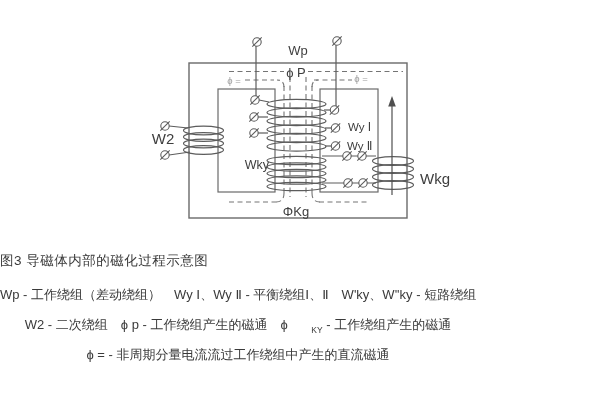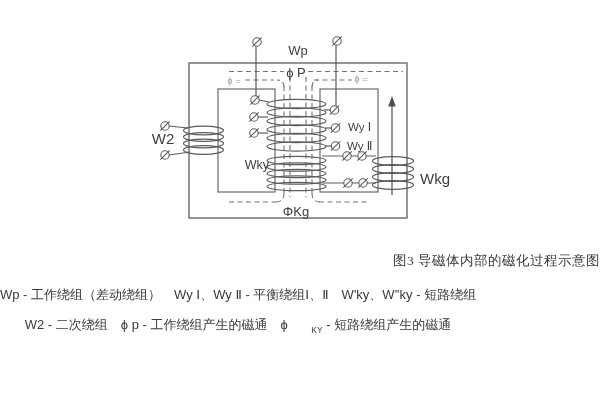--- a/index.html
+++ b/index.html
@@ -1,20 +1,20 @@
 <!DOCTYPE html>
 <html><head>
 <meta charset="utf-8">
 <style>
   html,body{margin:0;padding:0;background:#fff;}
   .stage{position:relative;width:600px;height:400px;background:#ffffff;overflow:hidden;
          font-family:"Liberation Sans","DejaVu Sans",sans-serif;}
   .diagram-svg{position:absolute;left:0;top:0;}
-  .caption{position:absolute;left:0;top:252px;width:600px;text-align:right;
-           font-size:13.5px;color:#3a3a3a;letter-spacing:.5px;font-family:Liberation Serif, serif;}
+  .caption{position:absolute;left:0;top:252px;width:600px;text-align:left;
+           font-size:13.5px;color:#3a3a3a;letter-spacing:.5px;}
   .legend-line{position:absolute;left:0;width:476px;text-align:center;
                font-size:13px;color:#3a3a3a;white-space:nowrap;}
   .legend-1{top:286px;}
   .legend-2{top:316px;}
   .legend-3{top:346px;}
   .legend-2 sub{font-size:8.5px;margin-left:20px;}
   svg text{fill:#3e3e3e;font-family:"Liberation Sans","DejaVu Sans",sans-serif;}
   svg .ghost{fill:#9b9b9b;}
 </style>
 </head>
@@ -163,16 +163,17 @@
     <text x="348" y="130.5" font-size="11.5" text-anchor="start">Wy Ⅰ</text>
     <text x="347" y="149.5" font-size="11.5" text-anchor="start">Wy Ⅱ</text>
     <text x="420" y="184" font-size="15" text-anchor="start">Wkg</text>
     <text x="296" y="216" font-size="13" text-anchor="middle">ΦKg</text>
   </svg>
 
   <div class="caption">图3 导磁体内部的磁化过程示意图</div>
 
   <div class="legend-line legend-1">Wp - 工作绕组（差动绕组）　Wy Ⅰ、Wy Ⅱ - 平衡绕组Ⅰ、Ⅱ　W'ky、W''ky - 短路绕组</div>
 
-  <div class="legend-line legend-2"><span>W2 - 二次绕组　ϕ p - 工作绕组产生的磁通　ϕ </span><sub>KY</sub><span> - 短路绕组产生的磁通</span></div>
+  <div class="legend-line legend-2"><span>W2 - 二次绕组　ϕ p - 工作绕组产生的磁通　ϕ </span><sub>KY</sub><span> - 工作绕组产生的磁通</span></div>
 
+  <div class="legend-line legend-3">ϕ = - 非周期分量电流流过工作绕组中产生的直流磁通</div>
 
 </div>
 
 </body></html>

